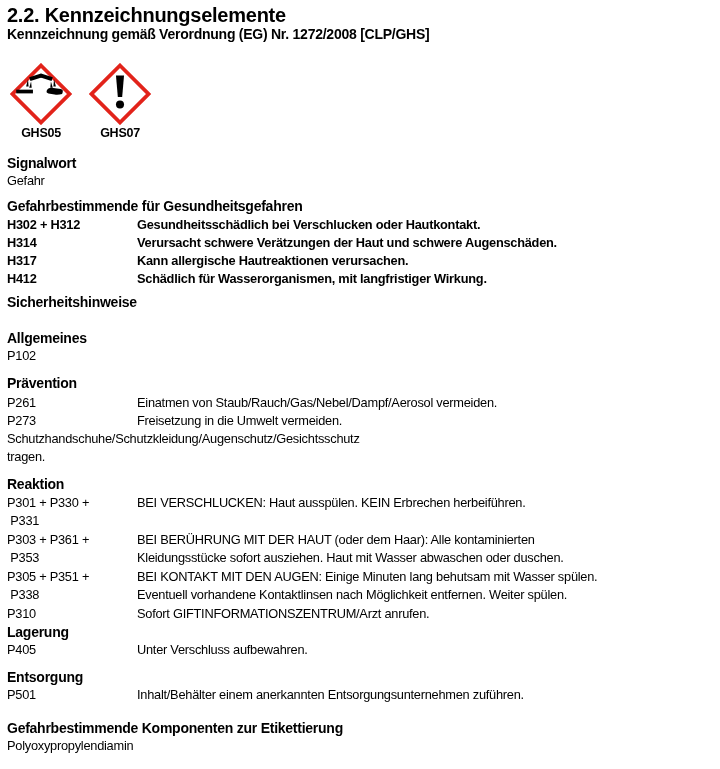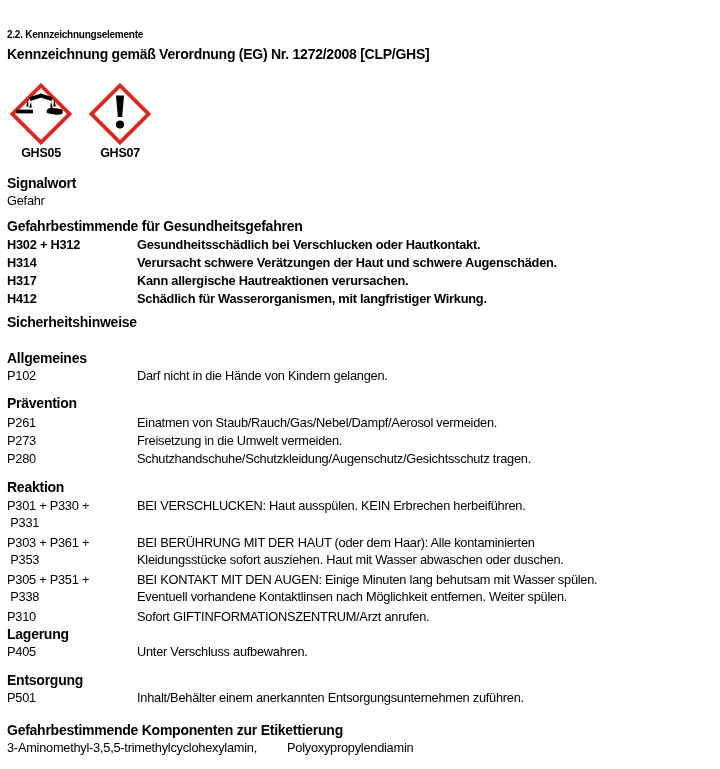--- a/index.html
+++ b/index.html
@@ -6,21 +6,21 @@
   body {
     width: 720px; height: 769px;
     background: #ffffff;
     color: #000000;
     font-family: "Liberation Sans", sans-serif;
     overflow: hidden;
   }
   .doc { padding: 7px 8px 0 7px; letter-spacing: -0.25px; }
 
   .h-main {
-    font-size: 10px; font-weight: bold; line-height: 16px; margin-top: 20px;
+    font-size: 20px; font-weight: bold; line-height: 16px;
   }
   .h-sub {
     font-size: 14px; font-weight: bold; line-height: 16px; margin-top: 3px;
   }
 
   .pictogram-row { display: flex; gap: 15px; margin: 21px 0 0 2px; }
   .pictogram { width: 64px; text-align: center; }
   .pictogram svg { display: block; margin: 0 auto; }
   .pictogram-label { font-size: 12.5px; font-weight: bold; margin-top: 1px; }
 
@@ -113,34 +113,32 @@
   <div class="srow bold-row">
     <span class="code">H412</span>
     <span class="text">Schädlich für Wasserorganismen, mit langfristiger Wirkung.</span>
   </div>
 
   <div class="sec-heading m-safety">Sicherheitshinweise</div>
 
   <div class="sec-heading m-allg">Allgemeines</div>
   <div class="srow">
     <span class="code">P102</span>
-    <span class="text">Darf nicht in die Hände von Kindern gelangen.</span>
   </div>
 
   <div class="sec-heading m-prev">Prävention</div>
   <div class="srow">
     <span class="code">P261</span>
     <span class="text">Einatmen von Staub/Rauch/Gas/Nebel/Dampf/Aerosol vermeiden.</span>
   </div>
   <div class="srow">
     <span class="code">P273</span>
     <span class="text">Freisetzung in die Umwelt vermeiden.</span>
   </div>
   <div class="srow">
-    <span class="code">P280</span>
     <span class="text">Schutzhandschuhe/Schutzkleidung/Augenschutz/Gesichtsschutz tragen.</span>
   </div>
 
   <div class="sec-heading m-reak">Reaktion</div>
   <div class="srow gap-row">
     <span class="code">P301 + P330 +
  P331</span>
     <span class="text">BEI VERSCHLUCKEN: Haut ausspülen. KEIN Erbrechen herbeiführen.</span>
   </div>
   <div class="srow gap-row">
@@ -167,17 +165,16 @@
   </div>
 
   <div class="sec-heading m-entsorg">Entsorgung</div>
   <div class="srow">
     <span class="code">P501</span>
     <span class="text">Inhalt/Behälter einem anerkannten Entsorgungsunternehmen zuführen.</span>
   </div>
 
   <div class="sec-heading m-komp">Gefahrbestimmende Komponenten zur Etikettierung</div>
   <div class="components-line">
-    <span>3-Aminomethyl-3,5,5-trimethylcyclohexylamin,</span>
     <span>Polyoxypropylendiamin</span>
   </div>
 
 </div>
 
 </body></html>

